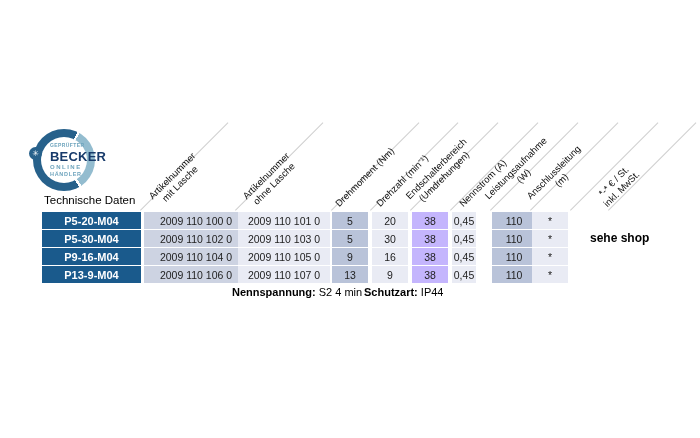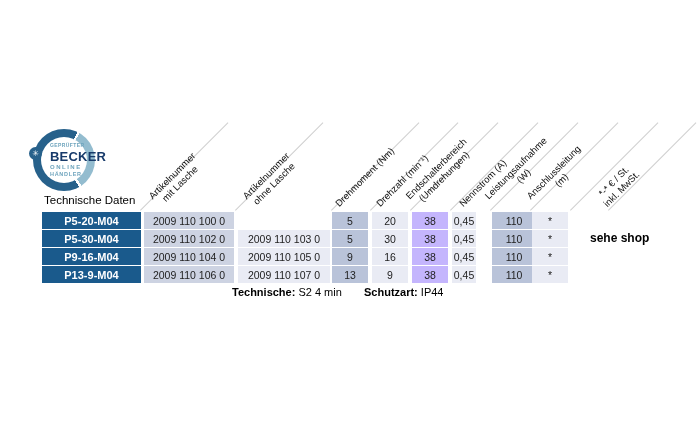--- a/index.html
+++ b/index.html
@@ -31,21 +31,21 @@
   .hdr-pr{left:609px;}
   .dline{position:absolute;top:210px;width:1px;height:124px;background:#cfcfcf;
          transform:translateY(-100%) rotate(45deg);transform-origin:left bottom;}
 
   
   .row{position:absolute;left:0;width:700px;height:17px;}
   .r0{top:212px;} .r1{top:230px;} .r2{top:248px;} .r3{top:266px;}
   .cell{position:absolute;top:0;height:17px;display:flex;align-items:center;
         justify-content:center;font-size:10.5px;color:#222;}
   .c-label{left:42px;width:99px;background:#1a5a8c;color:#fff;font-weight:bold;font-size:11px;}
-  .c-mit{left:144px;width:90px;background:#cdd3e2;}
+  .c-mit{left:144px;width:104px;background:#cdd3e2;}
   .c-ohne{left:238px;width:92px;background:#e9ebf4;}
   .c-n1{left:332px;width:36px;background:#b9c3d9;}
   .c-n2{left:372px;width:36px;background:#e9ebf4;}
   .c-n3{left:412px;width:36px;background:#c4b5fd;}
   .c-n4{left:452px;width:24px;background:#e9ebf4;}
   .c-n5{left:492px;width:44px;background:#b9c3d9;}
   .c-n6{left:532px;width:36px;background:#e9ebf4;}
   .side-note{position:absolute;left:590px;top:231px;font-size:12px;font-weight:bold;color:#000;}
 
   
@@ -94,20 +94,21 @@
   <div class="hdr hdr-la">Leistungsaufnahme
 (W)</div>
   <div class="hdr hdr-al">Anschlussleitung
 (m)</div>
   <div class="hdr hdr-pr">*-* € / St.
 inkl. MwSt.</div>
 
   <div class="row r0">
     <div class="cell c-label">P5-20-M04</div>
     <div class="cell c-mit">2009 110 100 0</div>
+    <div class="cell c-ohne">2009 110 101 0</div>
     <div class="cell c-n1">5</div>
     <div class="cell c-n2">20</div>
     <div class="cell c-n3">38</div>
     <div class="cell c-n4">0,45</div>
     <div class="cell c-n5">110</div>
     <div class="cell c-n6">*</div>
   </div>
   <div class="row r1">
     <div class="cell c-label">P5-30-M04</div>
     <div class="cell c-mit">2009 110 102 0</div>
@@ -137,16 +138,16 @@
     <div class="cell c-n1">13</div>
     <div class="cell c-n2">9</div>
     <div class="cell c-n3">38</div>
     <div class="cell c-n4">0,45</div>
     <div class="cell c-n5">110</div>
     <div class="cell c-n6">*</div>
   </div>
 
   <div class="side-note">sehe shop</div>
 
-  <div class="foot f1"><b>Technische:</b><span> S2 4 min</span></div>
+  <div class="foot f1"><b>Nennspannung:</b><span> S2 4 min</span></div>
   <div class="foot f2"><b>Schutzart:</b><span> IP44</span></div>
 
 </div>
 
 </body></html>

